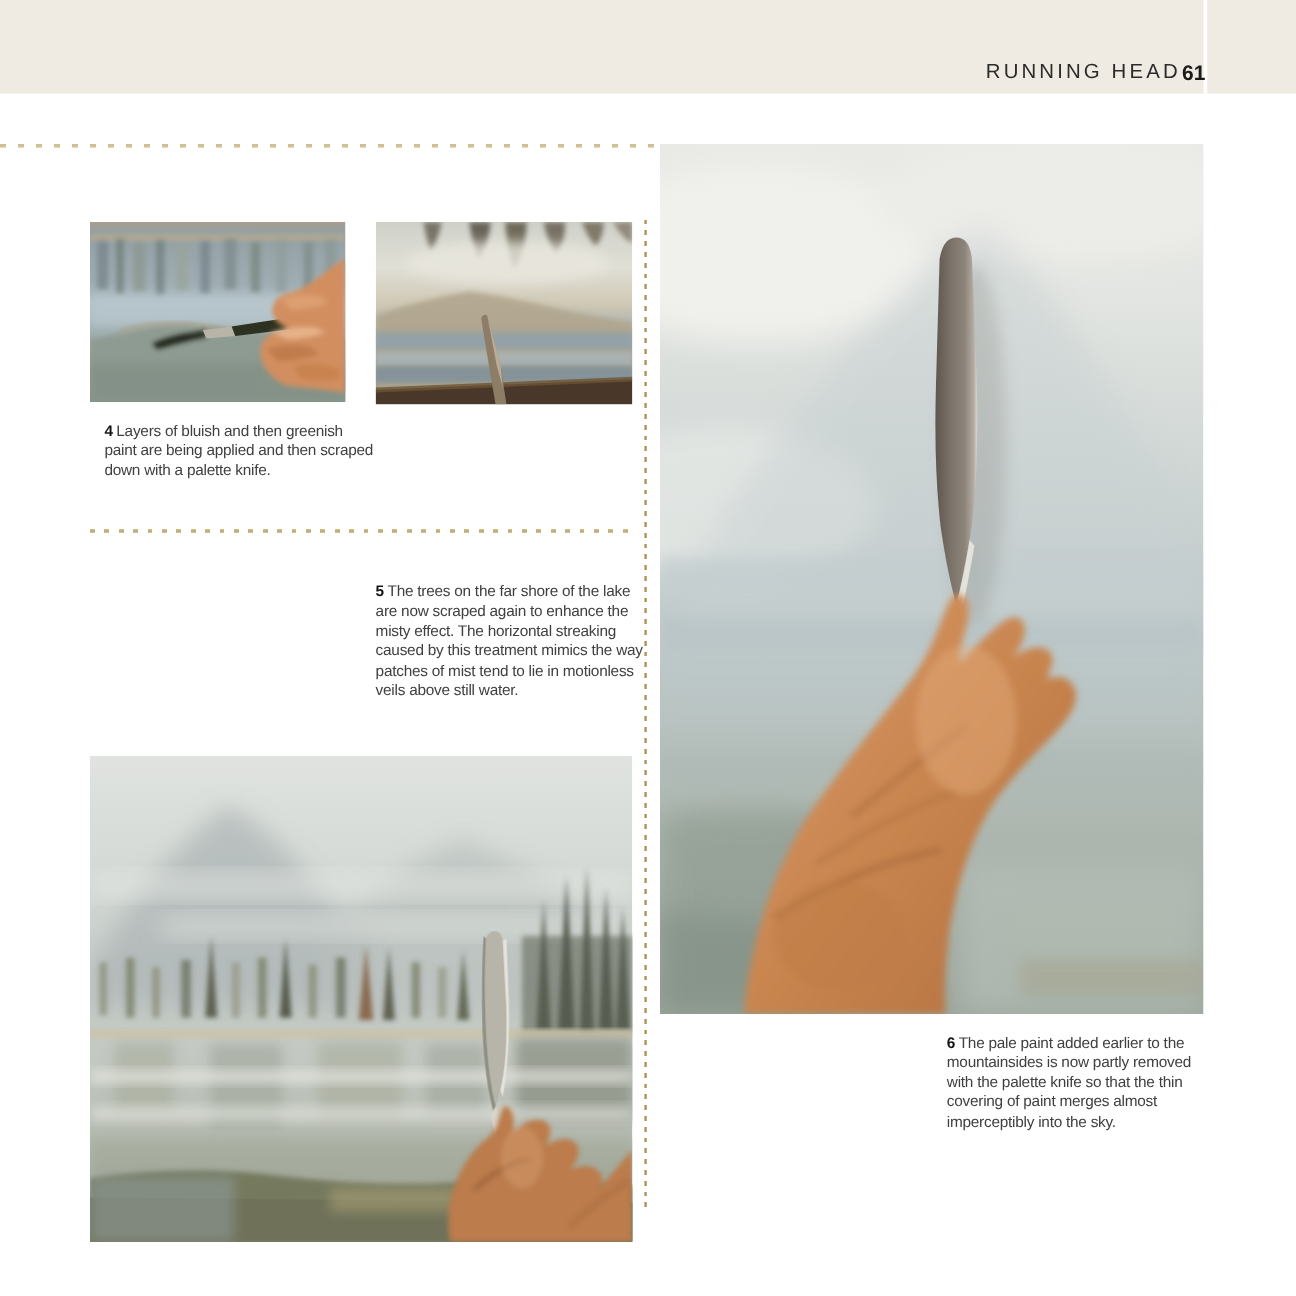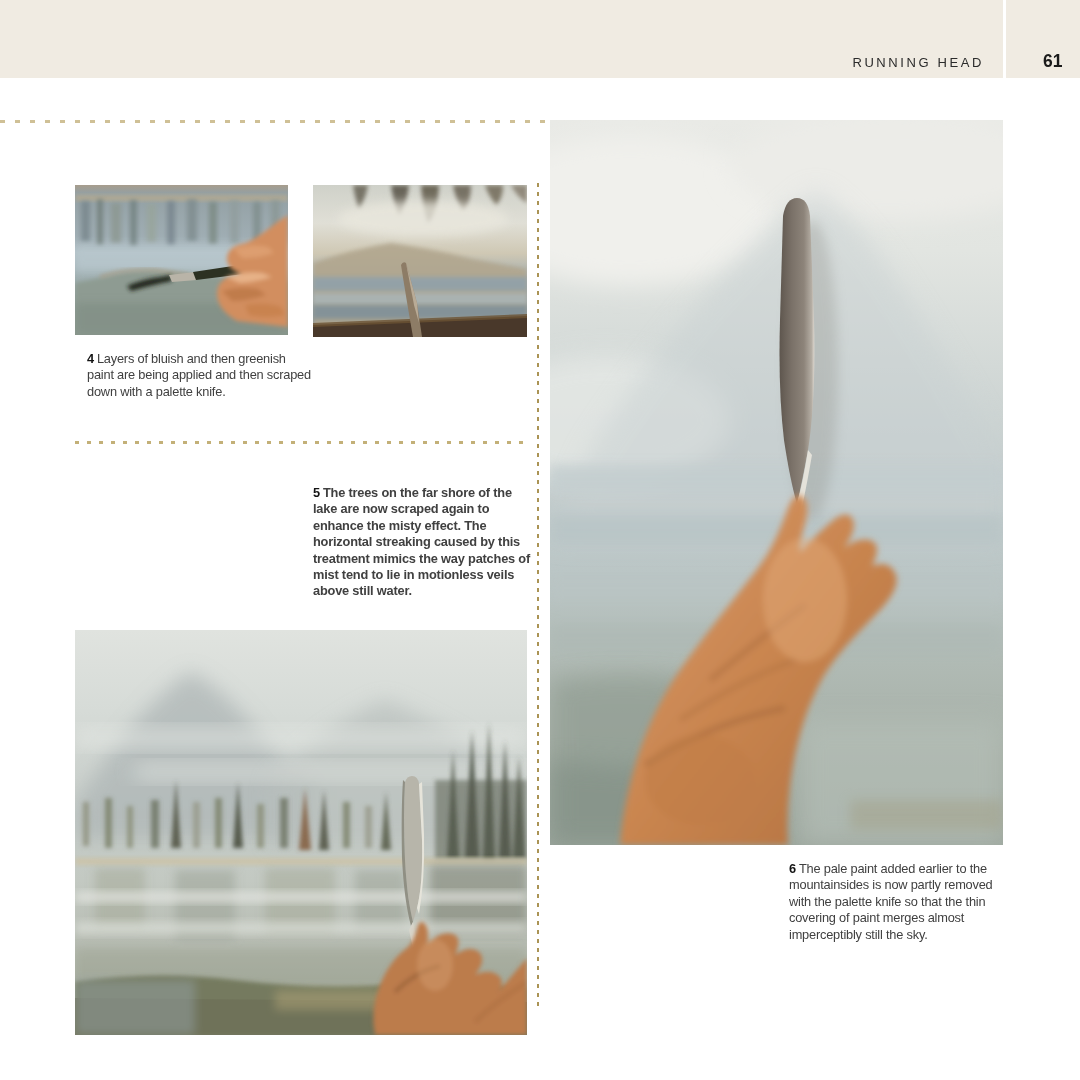--- a/index.html
+++ b/index.html
@@ -10,24 +10,24 @@
   }
   .header-band{
     position:absolute;left:0;top:0;width:1080px;height:78px;
     background:var(--band,#f0ebe2);
   }
   .header-divider{
     position:absolute;left:1003px;top:0;width:3px;height:78px;background:#ffffff;
   }
   .running-head{
     position:absolute;right:96px;bottom:8px;
-    font-size:13px;letter-spacing:2.6px;color:var(--heading,#2b2b2b);
+    font-size:17px;letter-spacing:2.6px;color:var(--heading,#2b2b2b);
   }
   .page-number{
-    position:absolute;left:1043px;bottom:6px;
+    position:absolute;left:985px;bottom:6px;
     font-size:17.5px;font-weight:bold;color:#1a1a1a;
   }
   .dash-h{position:absolute;height:3px;}
   .dash-h1{
     left:0;top:120px;width:545px;
     background:repeating-linear-gradient(to right,var(--dash-top,#cfc096) 0 5px,transparent 5px 15px);
   }
   .dash-h2{
     left:75px;top:441px;width:455px;
     background:repeating-linear-gradient(to right,var(--dash-mid,#c3b078) 0 4px,transparent 4px 12px);
@@ -42,21 +42,21 @@
   .fig-4b{left:313px;top:185px;width:214px;height:152px;}
   .fig-6{left:550px;top:120px;width:453px;height:725px;}
   .fig-5{left:75px;top:630px;width:452px;height:405px;}
   .caption{
     position:absolute;margin:0;
     font-size:12.8px;line-height:16.4px;letter-spacing:-0.2px;
     color:var(--text,#404040);
   }
   .caption b{color:#141414;margin-right:3px;}
   .caption-4{left:75px;top:351px;width:226px;margin-left:12px;}
-  .caption-5{left:313px;top:485px;width:226px;font-weight:bold;}
+  .caption-5{left:313px;top:485px;width:226px;}
   .caption-6{left:789px;top:861px;width:218px;}
 </style>
 </head>
 <body>
 
 <div class="header-band">
   <span class="running-head">RUNNING HEAD</span>
   <div class="header-divider"></div>
   <span class="page-number">61</span>
 </div>
@@ -296,14 +296,14 @@
 </svg>
 </div>
 
 <p class="caption caption-4">
   <b>4</b><span>Layers of bluish and then greenish paint are being applied and then scraped down with a palette knife.</span>
 </p>
 <p class="caption caption-5">
   <b>5</b><span>The trees on the far shore of the lake are now scraped again to enhance the misty effect. The horizontal streaking caused by this treatment mimics the way patches of mist tend to lie in motionless veils above still water.</span>
 </p>
 <p class="caption caption-6">
-  <b>6</b><span>The pale paint added earlier to the mountainsides is now partly removed with the palette knife so that the thin covering of paint merges almost imperceptibly still the sky.</span>
+  <b>6</b><span>The pale paint added earlier to the mountainsides is now partly removed with the palette knife so that the thin covering of paint merges almost imperceptibly into the sky.</span>
 </p>
 
 </body></html>

